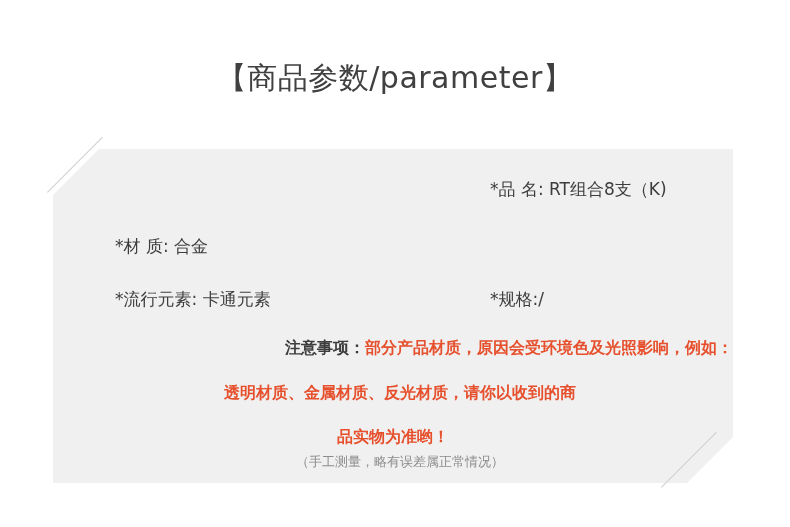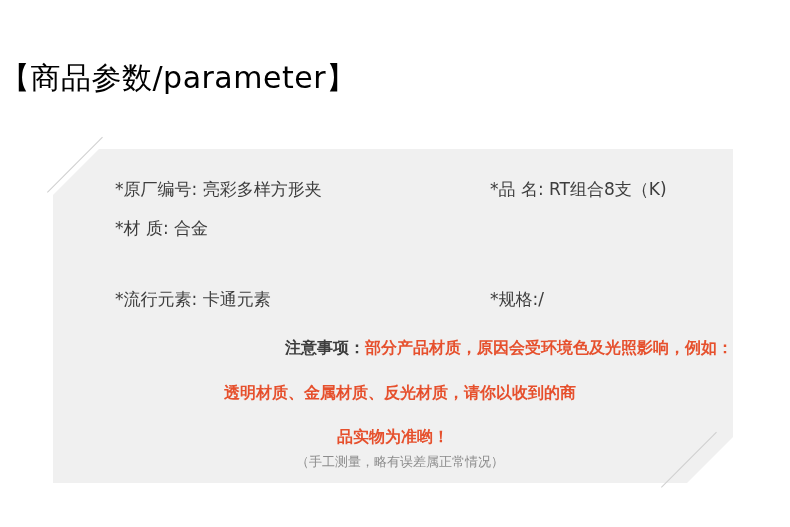--- a/index.html
+++ b/index.html
@@ -14,24 +14,24 @@
     overflow: hidden;
     position: relative;
   }
 
   
   .page-title {
     position: absolute;
     left: 0;
     top: 58px;
     width: 790px;
-    text-align: left;
+    text-align: center;
     font-size: 30px;
     font-weight: 500;
-    color: #000000;
+    color: #404040;
     letter-spacing: 0.5px;
     white-space: nowrap;
   }
 
   
   .param-card {
     position: absolute;
     left: 53px;
     top: 149px;
     width: 680px;
@@ -69,21 +69,21 @@
     width: 680px;
     height: 334px;
   }
   .param-row {
     position: absolute;
     left: 0;
     width: 680px;
     height: 26px;
   }
   .param-row.r1 { top: 27px; }
-  .param-row.r2 { top: 66px; }
+  .param-row.r2 { top: 84px; }
   .param-row.r3 { top: 137px; }
 
   .param-cell {
     position: absolute;
     font-size: 17px;
     color: #3d3d3d;
     white-space: nowrap;
     line-height: 26px;
   }
   .param-cell.left  { left: 62px; }
@@ -137,21 +137,20 @@
 
 <div class="page-title">【商品参数/parameter】</div>
 
 <div class="param-card"></div>
 <div class="corner-line tl"></div>
 <div class="corner-line br"></div>
 
 <div class="param-grid">
 
   <div class="param-row r1">
-    <div class="param-cell left">*原厂编号: 亮彩多样方形夹</div>
     <div class="param-cell right">*品 名: RT组合8支（K)</div>
   </div>
 
   <div class="param-row r2">
     <div class="param-cell left">*材 质: 合金</div>
   </div>
 
   <div class="param-row r3">
     <div class="param-cell left">*流行元素: 卡通元素</div>
     <div class="param-cell right">*规格:/</div>

